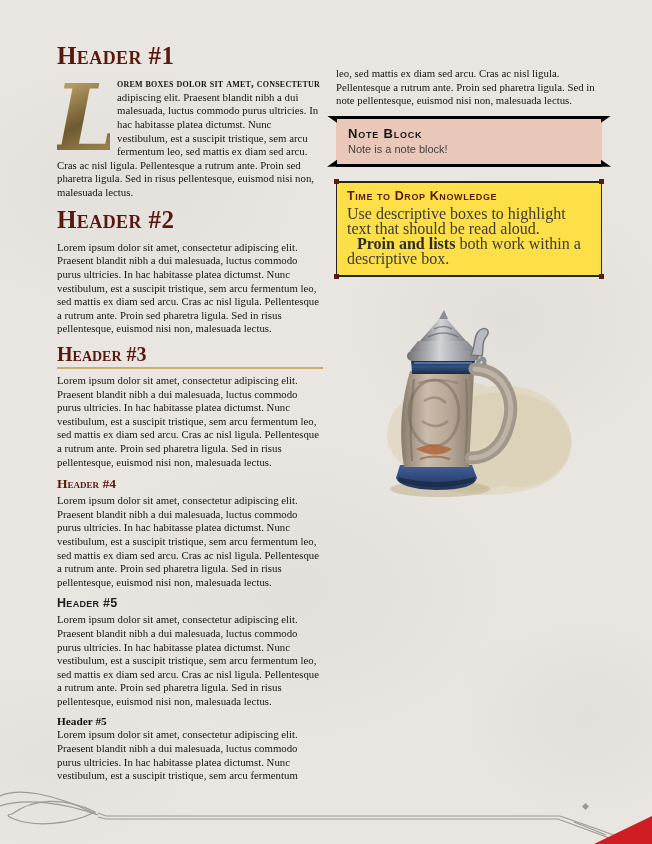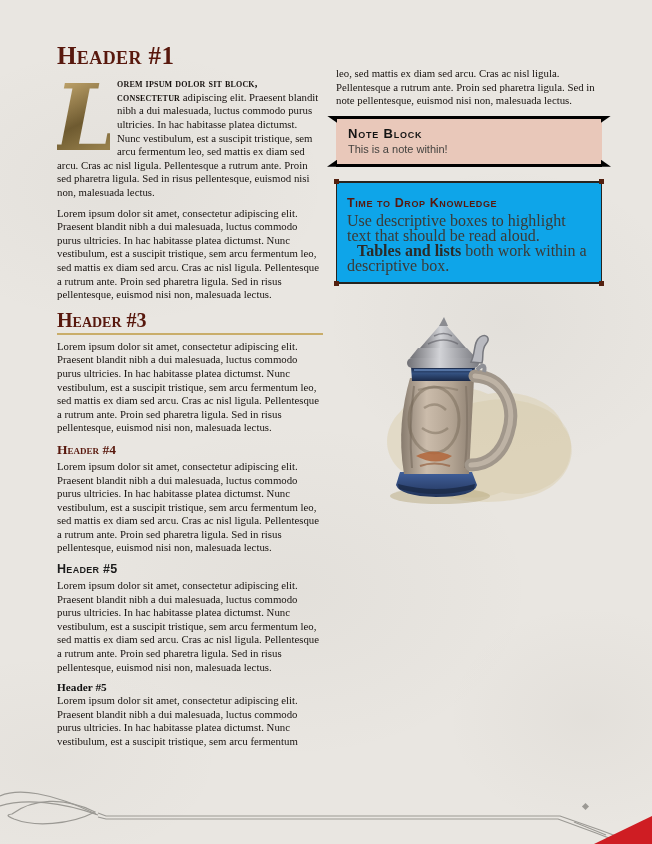--- a/index.html
+++ b/index.html
@@ -125,25 +125,25 @@
   }
   .note-body {
     font-family: "Liberation Sans", sans-serif;
     font-size: 11px;
     color: #44423f;
   }
 
   
   .desc-box {
     position: relative;
-    background: #0ea5e9;
+    background: #fde047;
     border: 1px solid #26231f;
     border-top-width: 2px;
     border-bottom-width: 2px;
-    padding: 13px 10px 9px 10px;
+    padding: 6px 10px 9px 10px;
     margin: 10px 0 0 0;
   }
   .db-dot { position:absolute; width:5px; height:5px; background:#53200f; }
   .db-dot.tl { top:-4px; left:-3px; }
   .db-dot.tr { top:-4px; right:-3px; }
   .db-dot.bl { bottom:-4px; left:-3px; }
   .db-dot.br { bottom:-4px; right:-3px; }
   .desc-title {
     font-family: "Liberation Sans", sans-serif;
     font-variant: small-caps;
@@ -169,24 +169,25 @@
   .footer-art { position:absolute; left:0; bottom:0; width:652px; height:60px; }
 </style>
 </head>
 <body>
 
 <div class="page">
 
   <div class="col col-left">
     <h1 class="brew">Header #1</h1>
 
-    <p class="body-text"><span class="dropcap">L</span><span class="lead-caps">orem ipsum dolor sit block, consectetur</span>
+    <p class="body-text"><span class="dropcap">L</span><span class="lead-caps">orem boxes dolor sit amet, consectetur</span>
       <span>adipiscing elit. Praesent blandit nibh a dui malesuada, luctus commodo purus ultricies. In hac habitasse platea dictumst. Nunc vestibulum, est a suscipit tristique, sem arcu fermentum leo, sed mattis ex diam sed arcu. Cras ac nisl ligula. Pellentesque a rutrum ante. Proin sed pharetra ligula. Sed in risus pellentesque, euismod nisi non, malesuada lectus.</span>
     </p>
 
+    <h2 class="brew">Header #2</h2>
     <p class="body-text">Lorem ipsum dolor sit amet, consectetur adipiscing elit. Praesent blandit nibh a dui malesuada, luctus commodo purus ultricies. In hac habitasse platea dictumst. Nunc vestibulum, est a suscipit tristique, sem arcu fermentum leo, sed mattis ex diam sed arcu. Cras ac nisl ligula. Pellentesque a rutrum ante. Proin sed pharetra ligula. Sed in risus pellentesque, euismod nisi non, malesuada lectus.</p>
 
     <h3 class="brew">Header #3</h3>
     <p class="body-text">Lorem ipsum dolor sit amet, consectetur adipiscing elit. Praesent blandit nibh a dui malesuada, luctus commodo purus ultricies. In hac habitasse platea dictumst. Nunc vestibulum, est a suscipit tristique, sem arcu fermentum leo, sed mattis ex diam sed arcu. Cras ac nisl ligula. Pellentesque a rutrum ante. Proin sed pharetra ligula. Sed in risus pellentesque, euismod nisi non, malesuada lectus.</p>
 
     <h4 class="brew">Header #4</h4>
     <p class="body-text">Lorem ipsum dolor sit amet, consectetur adipiscing elit. Praesent blandit nibh a dui malesuada, luctus commodo purus ultricies. In hac habitasse platea dictumst. Nunc vestibulum, est a suscipit tristique, sem arcu fermentum leo, sed mattis ex diam sed arcu. Cras ac nisl ligula. Pellentesque a rutrum ante. Proin sed pharetra ligula. Sed in risus pellentesque, euismod nisi non, malesuada lectus.</p>
 
     <h5 class="brew">Header #5</h5>
     <p class="body-text">Lorem ipsum dolor sit amet, consectetur adipiscing elit. Praesent blandit nibh a dui malesuada, luctus commodo purus ultricies. In hac habitasse platea dictumst. Nunc vestibulum, est a suscipit tristique, sem arcu fermentum leo, sed mattis ex diam sed arcu. Cras ac nisl ligula. Pellentesque a rutrum ante. Proin sed pharetra ligula. Sed in risus pellentesque, euismod nisi non, malesuada lectus.</p>
@@ -197,31 +198,31 @@
 
   <div class="col col-right">
     <p class="body-text" style="margin-top:24px;">leo, sed mattis ex diam sed arcu. Cras ac nisl ligula. Pellentesque a rutrum ante. Proin sed pharetra ligula. Sed in note pellentesque, euismod nisi non, malesuada lectus.</p>
 
     <div class="note-block">
       <span class="nb-wing tl"></span>
       <span class="nb-wing tr"></span>
       <span class="nb-wing bl"></span>
       <span class="nb-wing br"></span>
       <div class="note-title">Note Block</div>
-      <div class="note-body">This is a note within!</div>
+      <div class="note-body">Note is a note block!</div>
     </div>
 
     <div class="desc-box">
       <span class="db-dot tl"></span>
       <span class="db-dot tr"></span>
       <span class="db-dot bl"></span>
       <span class="db-dot br"></span>
       <div class="desc-title">Time to Drop Knowledge</div>
       <div class="desc-line">Use descriptive boxes to highlight text that should be read aloud.</div>
-      <div class="desc-line indent"><b>Tables and lists</b><span> both work within a descriptive box.</span></div>
+      <div class="desc-line indent"><b>Proin and lists</b><span> both work within a descriptive box.</span></div>
     </div>
 
     <div class="stein-wrap">
       <svg width="220" height="198" viewBox="0 0 220 198">
         <defs>
           <linearGradient id="bodyg" x1="0" y1="0" x2="1" y2="0">
             <stop offset="0" stop-color="#877b6e"></stop>
             <stop offset="0.35" stop-color="#cbbcab"></stop>
             <stop offset="0.7" stop-color="#b2a392"></stop>
             <stop offset="1" stop-color="#8b7e70"></stop>

